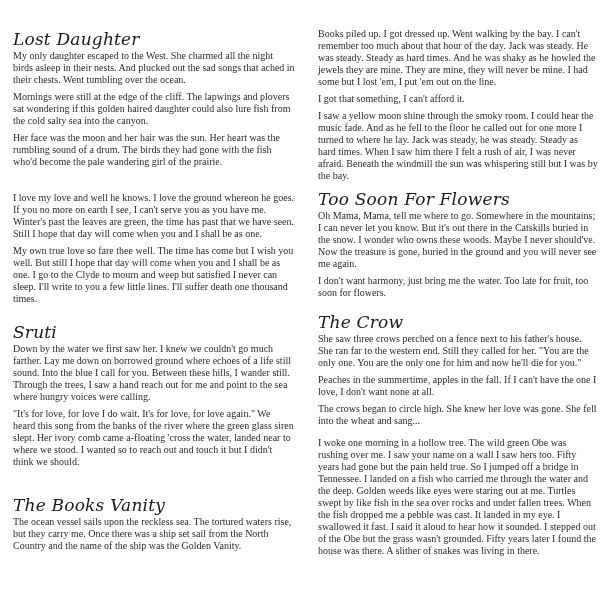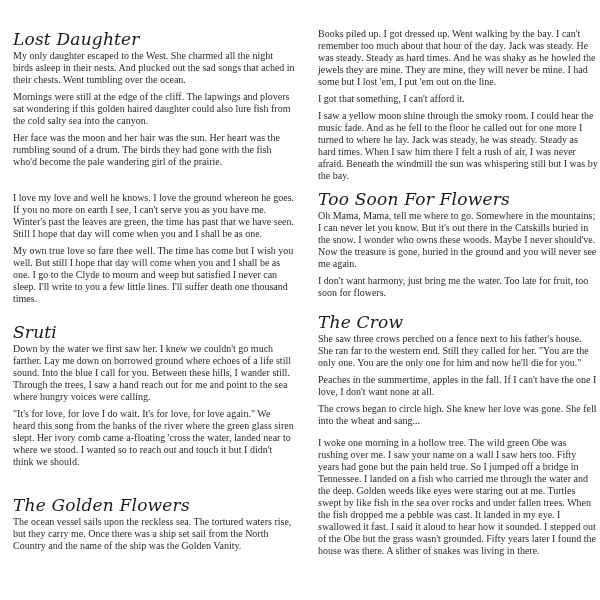--- a/index.html
+++ b/index.html
@@ -44,21 +44,21 @@
     <p class="para">My own true love so fare thee well. The time has come but I wish you well. But still I hope that day will come when you and I shall be as one. I go to the Clyde to mourn and weep but satisfied I never can sleep. I'll write to you a few little lines. I'll suffer death one thousand times.</p>
   </div>
 
   <div class="song" style="margin-top:16px;">
     <h2 class="title">Sruti</h2>
     <p class="para">Down by the water we first saw her. I knew we couldn't go much farther. Lay me down on borrowed ground where echoes of a life still sound. Into the blue I call for you. Between these hills, I wander still. Through the trees, I saw a hand reach out for me and point to the sea where hungry voices were calling.</p>
     <p class="para">"It's for love, for love I do wait. It's for love, for love again." We heard this song from the banks of the river where the green glass siren slept. Her ivory comb came a-floating 'cross the water, landed near to where we stood. I wanted so to reach out and touch it but I didn't think we should.</p>
   </div>
 
   <div class="song" style="margin-top:26px;">
-    <h2 class="title">The Golden Flowers</h2>
+    <h2 class="title">The Books Vanity</h2>
     <p class="para">The ocean vessel sails upon the reckless sea. The tortured waters rise, but they carry me. Once there was a ship set sail from the North Country and the name of the ship was the Golden Vanity.</p>
 
   </div>
 
 </div>
 
 <div class="col col-right">
 
   <div class="song">
     <p class="para">Books piled up. I got dressed up. Went walking by the bay. I can't remember too much about that hour of the day. Jack was steady. He was steady. Steady as hard times. And he was shaky as he howled the jewels they are mine. They are mine, they will never be mine. I had some but I lost 'em, I put 'em out on the line.</p>

